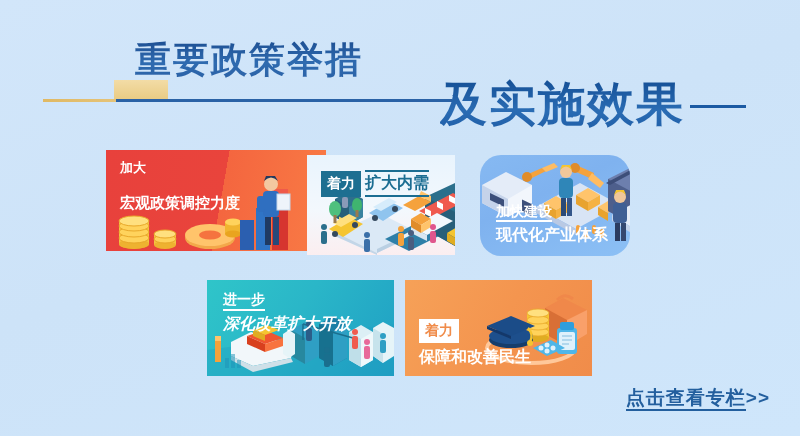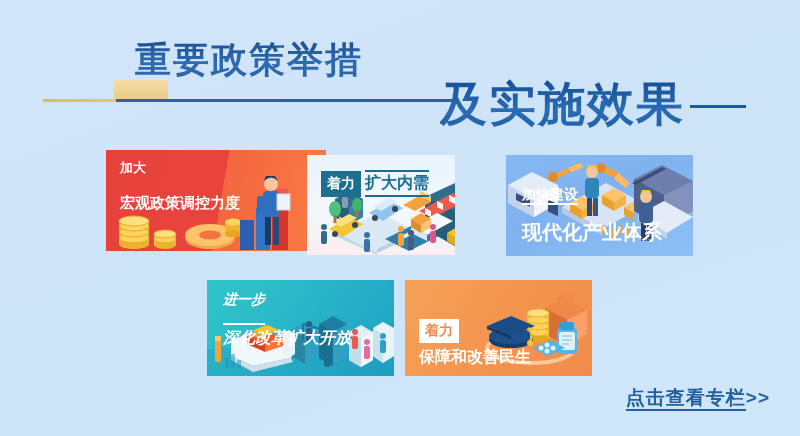--- a/index.html
+++ b/index.html
@@ -71,31 +71,31 @@
   #card2 .tagbox{
     display:inline-block;background:#1d6f91;color:#fff;
     font-size:14px;font-weight:bold;padding:2px 4px;border:2px solid #1d6f91;
     vertical-align:middle;}
   #card2 .tagtxt{
     display:inline-block;color:#1b6d92;font-size:16px;font-weight:bold;
     margin-left:4px;vertical-align:middle;
     border-bottom:2px solid #1b6d92;border-top:2px solid #1b6d92;padding:1px 0;}
 
   
-  #card3{left:506px;top:155px;width:187px;height:101px;
-    background:linear-gradient(155deg,#86b9f2 0%,#7fb2ef 40%,#8cc0f5 100%);}
+  #card3{left:480px;top:155px;width:150px;height:101px;
+    background:linear-gradient(155deg,#86b9f2 0%,#7fb2ef 40%,#8cc0f5 100%);border-radius:21px;}
   #card3 .lbl{left:16px;bottom:12px;top:auto;color:#ffffff;}
   #card3 .l1{font-size:14px;border-bottom:2px solid #fff;display:inline-block;padding-bottom:1px;}
-  #card3 .l2{font-size:20px;margin-top:16px;}
+  #card3 .l2{font-size:16px;margin-top:4px;}
 
   
   #card4{left:207px;top:280px;width:187px;height:96px;
     background:linear-gradient(125deg,#2fc5c9 0%,#2ab6c8 45%,#1f9fc4 100%);}
   #card4 .lbl{left:16px;top:10px;color:#fff;}
-  #card4 .l1{font-size:14px;font-style:italic;border-bottom:2px solid #fff;display:inline-block;padding-bottom:16px;}
+  #card4 .l1{font-size:14px;border-bottom:2px solid #fff;display:inline-block;padding-bottom:2px;}
   #card4 .l2{font-size:16px;font-style:italic;margin-top:4px;}
 
   
   #card5{left:405px;top:280px;width:187px;height:96px;
     background:linear-gradient(120deg,#f6a158 0%,#f4954f 50%,#f08c4a 100%);}
   #card5 .lbl{left:14px;bottom:10px;top:auto;}
   #card5 .tagbox{
     display:inline-block;background:#fff;color:#f08c4a;
     font-size:14px;font-weight:bold;padding:1px 4px;border:2px solid #fff;}
   #card5 .l2{color:#fff;font-size:16px;font-weight:bold;margin-top:5px;display:block;}

